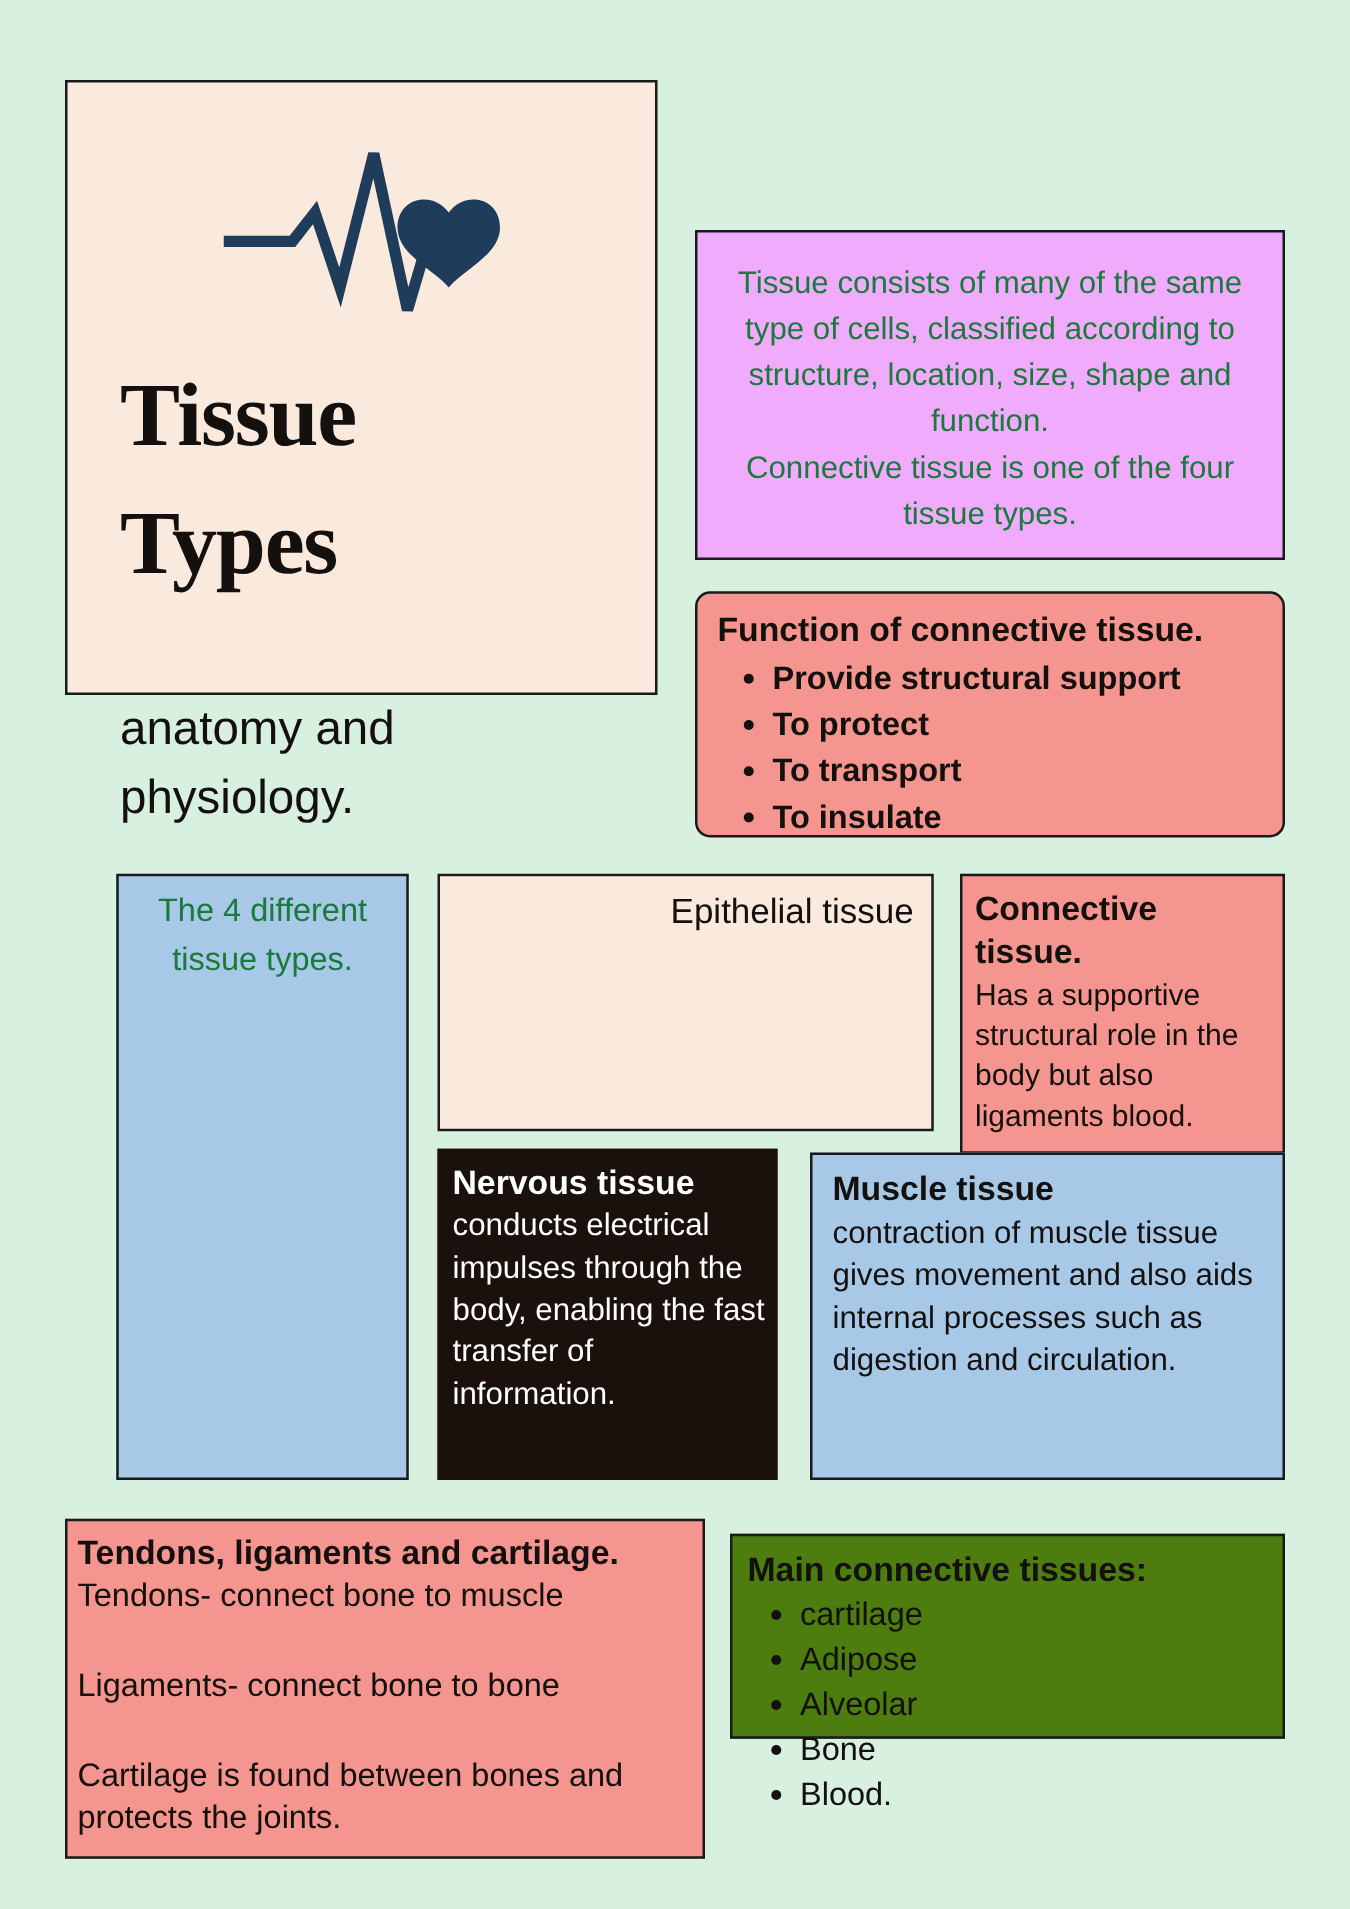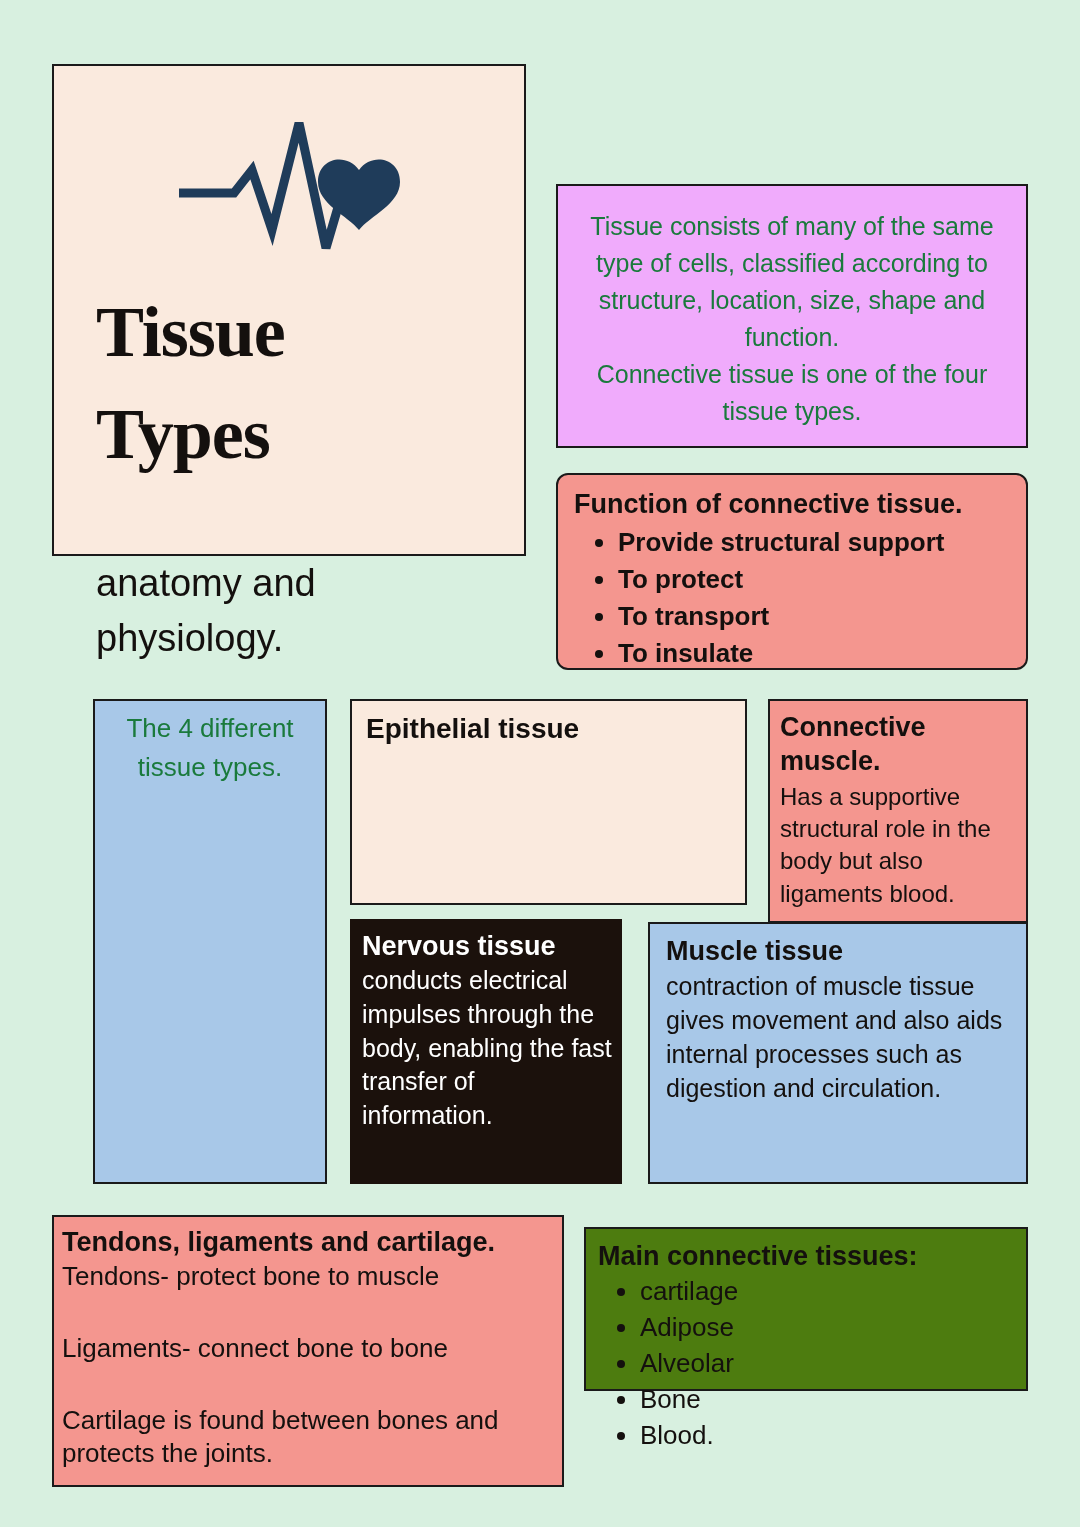--- a/index.html
+++ b/index.html
@@ -131,22 +131,23 @@
     left: 350px;
     top: 699px;
     width: 397px;
     height: 206px;
     background: #faeade;
     padding: 12px 14px 0 14px;
   }
   #epithelial-card h3 {
     margin: 0 0 2px 0;
     font-size: 28px;
-    font-weight: bold;
-    color: #14100e;
+    font-weight: normal;
+    color: #14100e;
+    text-align: right;
   }
   #epithelial-card p {
     margin: 0;
     font-size: 24px;
     line-height: 1.35;
     color: #14100e;
   }
 
   
   #connective-card {
@@ -299,37 +300,37 @@
 
   <div class="card" id="types-card">
     <p>The 4 different tissue types.</p>
   </div>
 
   <div class="card" id="epithelial-card">
     <h3>Epithelial tissue</h3>
   </div>
 
   <div class="card" id="connective-card">
-    <h3>Connective muscle.</h3>
+    <h3>Connective tissue.</h3>
     <p>Has a supportive structural role in the body but also ligaments blood.</p>
   </div>
 
   <div class="card" id="nervous-card">
     <h3>Nervous tissue</h3>
     <p>conducts electrical impulses through the body, enabling the fast transfer of information.</p>
   </div>
 
   <div class="card" id="muscle-card">
     <h3>Muscle tissue</h3>
     <p>contraction of muscle tissue gives movement and also aids internal processes such as digestion and circulation.</p>
   </div>
 
   <div class="card" id="tendons-card">
     <h3>Tendons, ligaments and cartilage.</h3>
-    <p> Tendons- protect bone to muscle</p>
+    <p> Tendons- connect bone to muscle</p>
     <p>Ligaments- connect bone to bone</p>
     <p>Cartilage is found between bones and protects the joints.</p>
   </div>
 
   <div class="card" id="main-tissues-card">
     <h3>Main connective tissues:</h3>
     <ul>
       <li>cartilage</li>
       <li>Adipose</li>
       <li>Alveolar</li>

